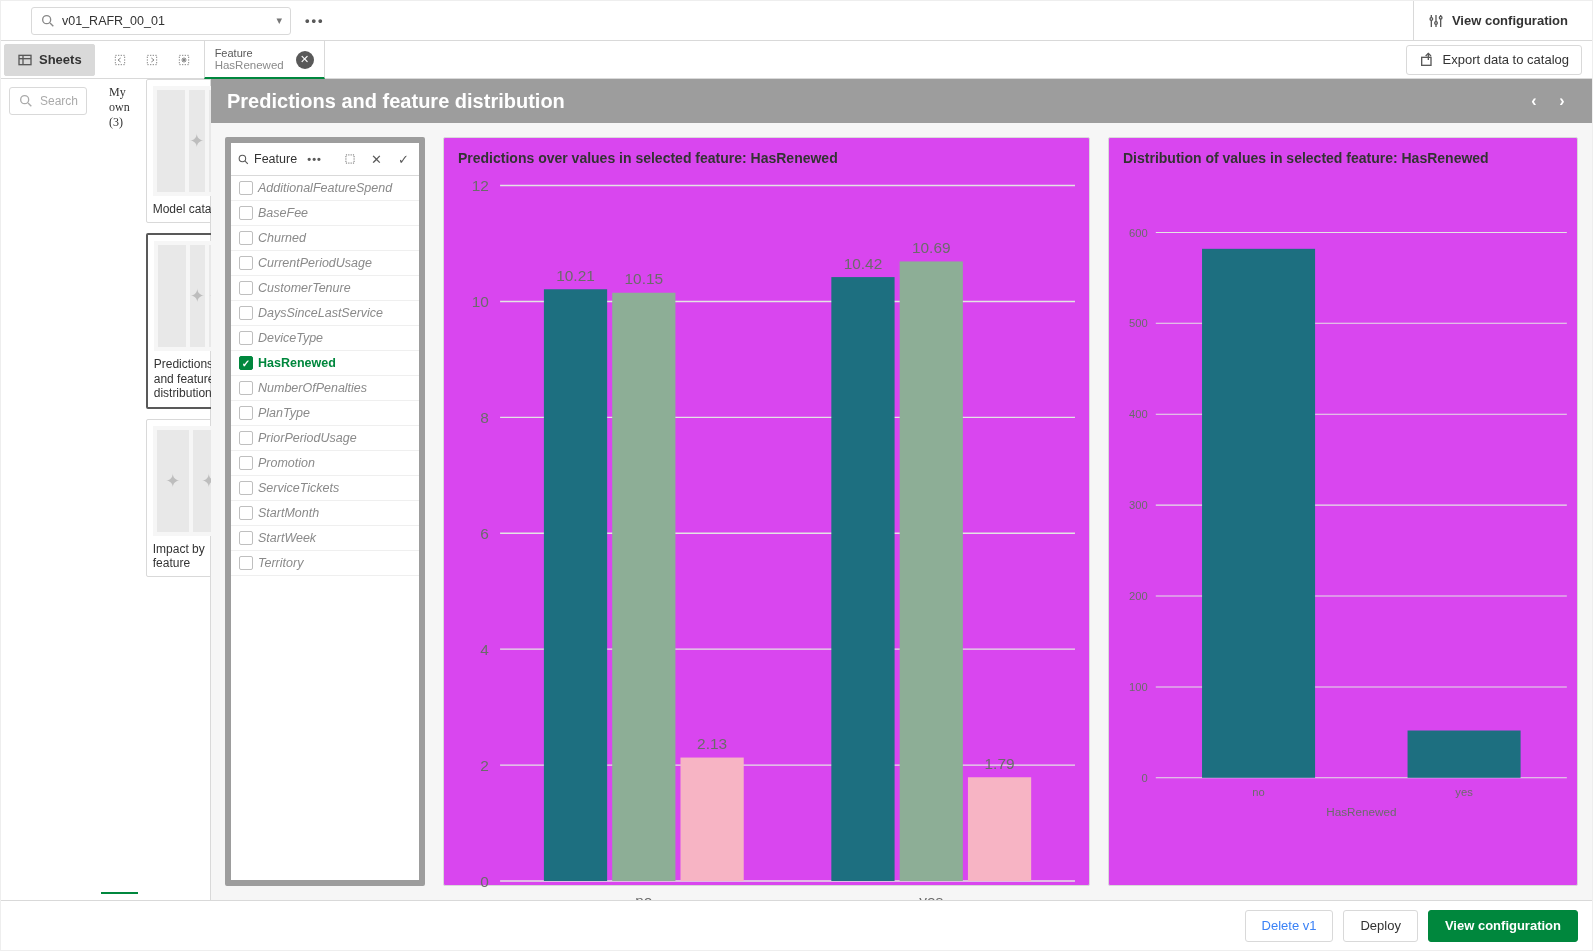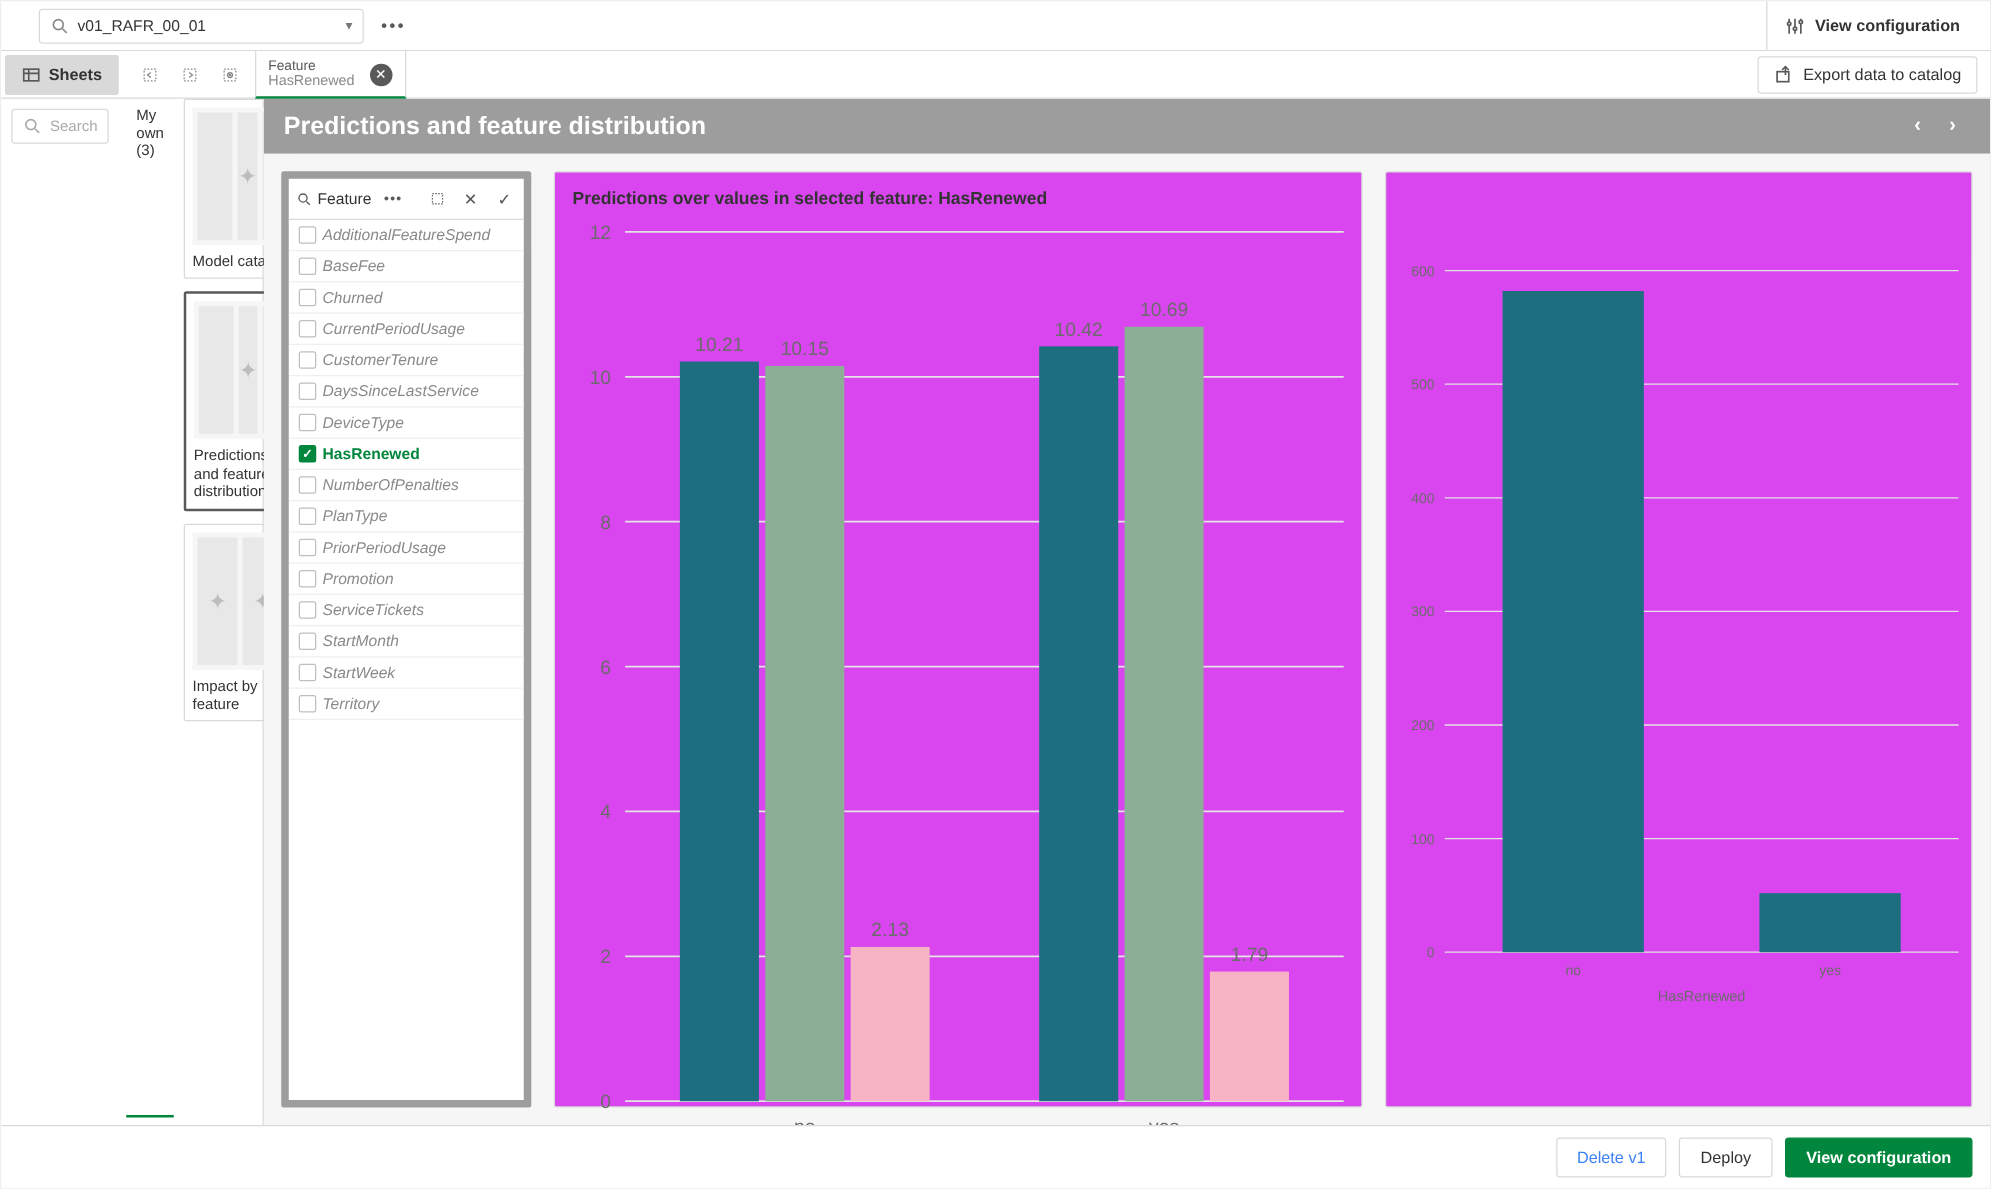--- a/index.html
+++ b/index.html
@@ -43,21 +43,21 @@
   .feature-tab .lbl2{font-size:11.5px;color:var(--muted);}
   .feature-tab .close{width:18px;height:18px;border-radius:50%;background:#595959;color:#fff;display:flex;align-items:center;justify-content:center;font-size:11px;cursor:pointer;}
   .toolbar .spacer{flex:1;}
   .export-btn{margin-right:10px;height:30px;border:1px solid var(--border);border-radius:3px;padding:0 12px;display:flex;align-items:center;gap:8px;font-size:13px;cursor:pointer;}
 
   
   .body{flex:1;display:flex;overflow:hidden;}
 
   .sidebar{width:210px;border-right:1px solid var(--border);display:flex;flex-direction:row;}
   .sb-search{margin:8px;height:28px;border:1px solid var(--border);border-radius:3px;display:flex;align-items:center;padding:0 8px;gap:6px;color:#888;}
-  .sb-tab{padding:6px 8px 24px 8px;font-size:12px;color:var(--text-dark);border-bottom:2px solid var(--qlik-green);width:fit-content;margin-left:6px;margin-bottom:6px;}
+  .sb-tab{padding:6px 8px 24px 8px;font-size:12px;color:var(--text-dark);border-bottom:2px solid var(--qlik-green);width:fit-content;margin-left:6px;margin-bottom:6px;font-family:Liberation Serif, serif;}
   .sheet-thumbs{padding:0 8px;display:flex;flex-direction:column;gap:10px;}
   .sheet-card{border:1px solid var(--border);border-radius:2px;padding:6px;cursor:pointer;}
   .sheet-card.active{border:2px solid #595959;}
   .thumb-area{height:110px;background:var(--bg2);display:flex;gap:4px;padding:4px;align-items:stretch;}
   .thumb-col{flex:1;background:#E8E8E8;display:flex;align-items:center;justify-content:center;}
   .thumb-col .piece{font-size:18px;color:#BDBDBD;}
   .sheet-title{font-size:12px;margin-top:6px;color:var(--text-dark);line-height:1.2;}
 
   .main{flex:1;display:flex;flex-direction:column;overflow:hidden;}
   .banner{height:44px;background:var(--bg-header);color:#fff;display:flex;align-items:center;padding:0 16px;font-size:20px;font-weight:600;}
@@ -351,20 +351,21 @@
                 <text x="347.49999999999994" y="58.146666666666704" text-anchor="middle" class="vlabel">10.69</text>
                 <rect x="373.65799999999996" y="432.0133333333333" width="45.1" height="73.98666666666668" fill="#F7B4C4"></rect>
                 <text x="396.20799999999997" y="426.0133333333333" text-anchor="middle" class="vlabel">1.79</text>
                 <text x="347.5" y="524" text-anchor="middle" class="axis">yes</text>
                 <text x="245" y="544" text-anchor="middle" class="xlabel">HasRenewed</text>
               </svg></div>
 
         </div>
 
         <div class="chart-card sm">
+          <div class="cc-title">Distribution of values in selected feature: HasRenewed</div>
           <div class="cc-body"><svg id="chart2svg" width="100%" height="100%" viewBox="0 0 460 600" preserveAspectRatio="xMidYMid meet">
                 <line x1="46" x2="450" y1="546" y2="546" class="gridline" stroke="#BDBDBD"></line>
                 <text x="38" y="550" text-anchor="end" class="axis">0</text>
                 <line x1="46" x2="450" y1="456.6666666666667" y2="456.6666666666667" class="gridline"></line>
                 <text x="38" y="460.6666666666667" text-anchor="end" class="axis">100</text>
                 <line x1="46" x2="450" y1="367.33333333333337" y2="367.33333333333337" class="gridline"></line>
                 <text x="38" y="371.33333333333337" text-anchor="end" class="axis">200</text>
                 <line x1="46" x2="450" y1="278" y2="278" class="gridline"></line>
                 <text x="38" y="282" text-anchor="end" class="axis">300</text>
                 <line x1="46" x2="450" y1="188.66666666666669" y2="188.66666666666669" class="gridline"></line>

